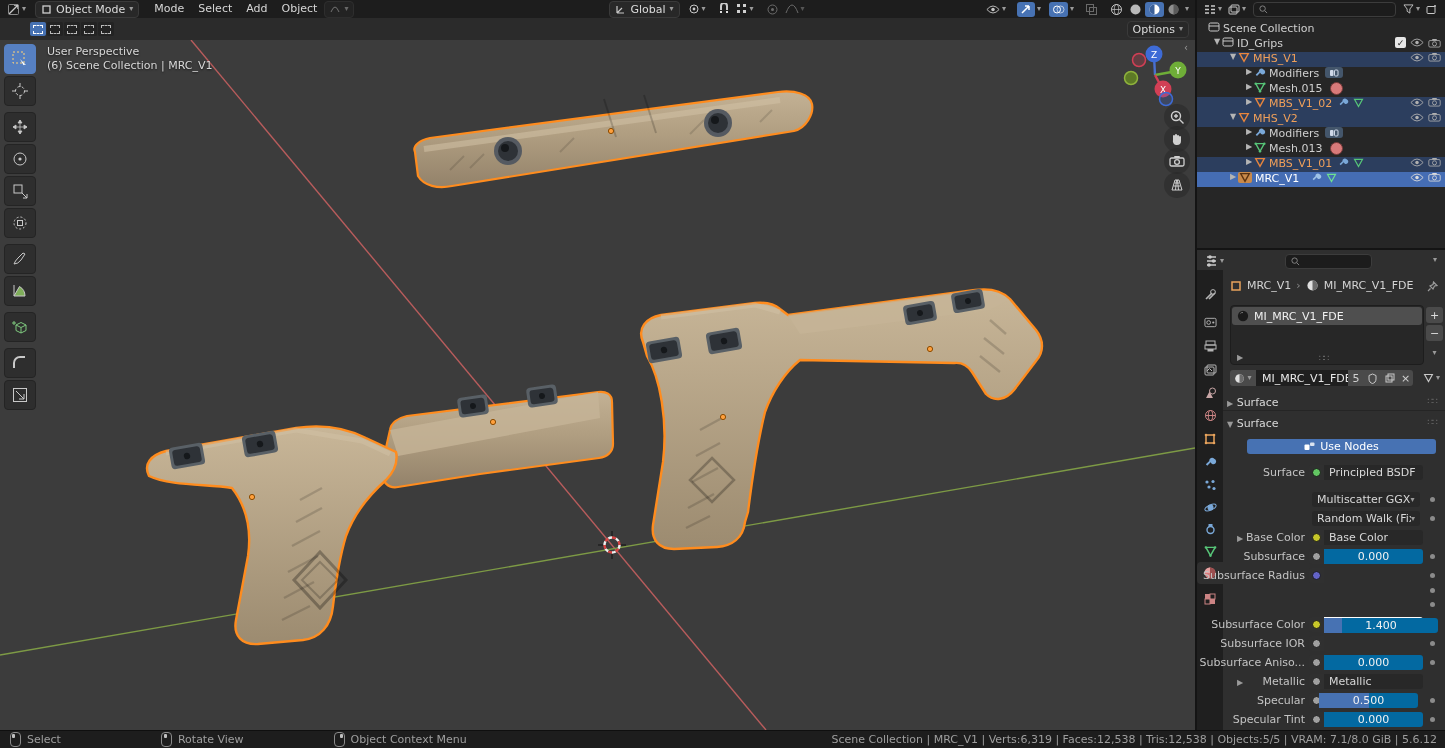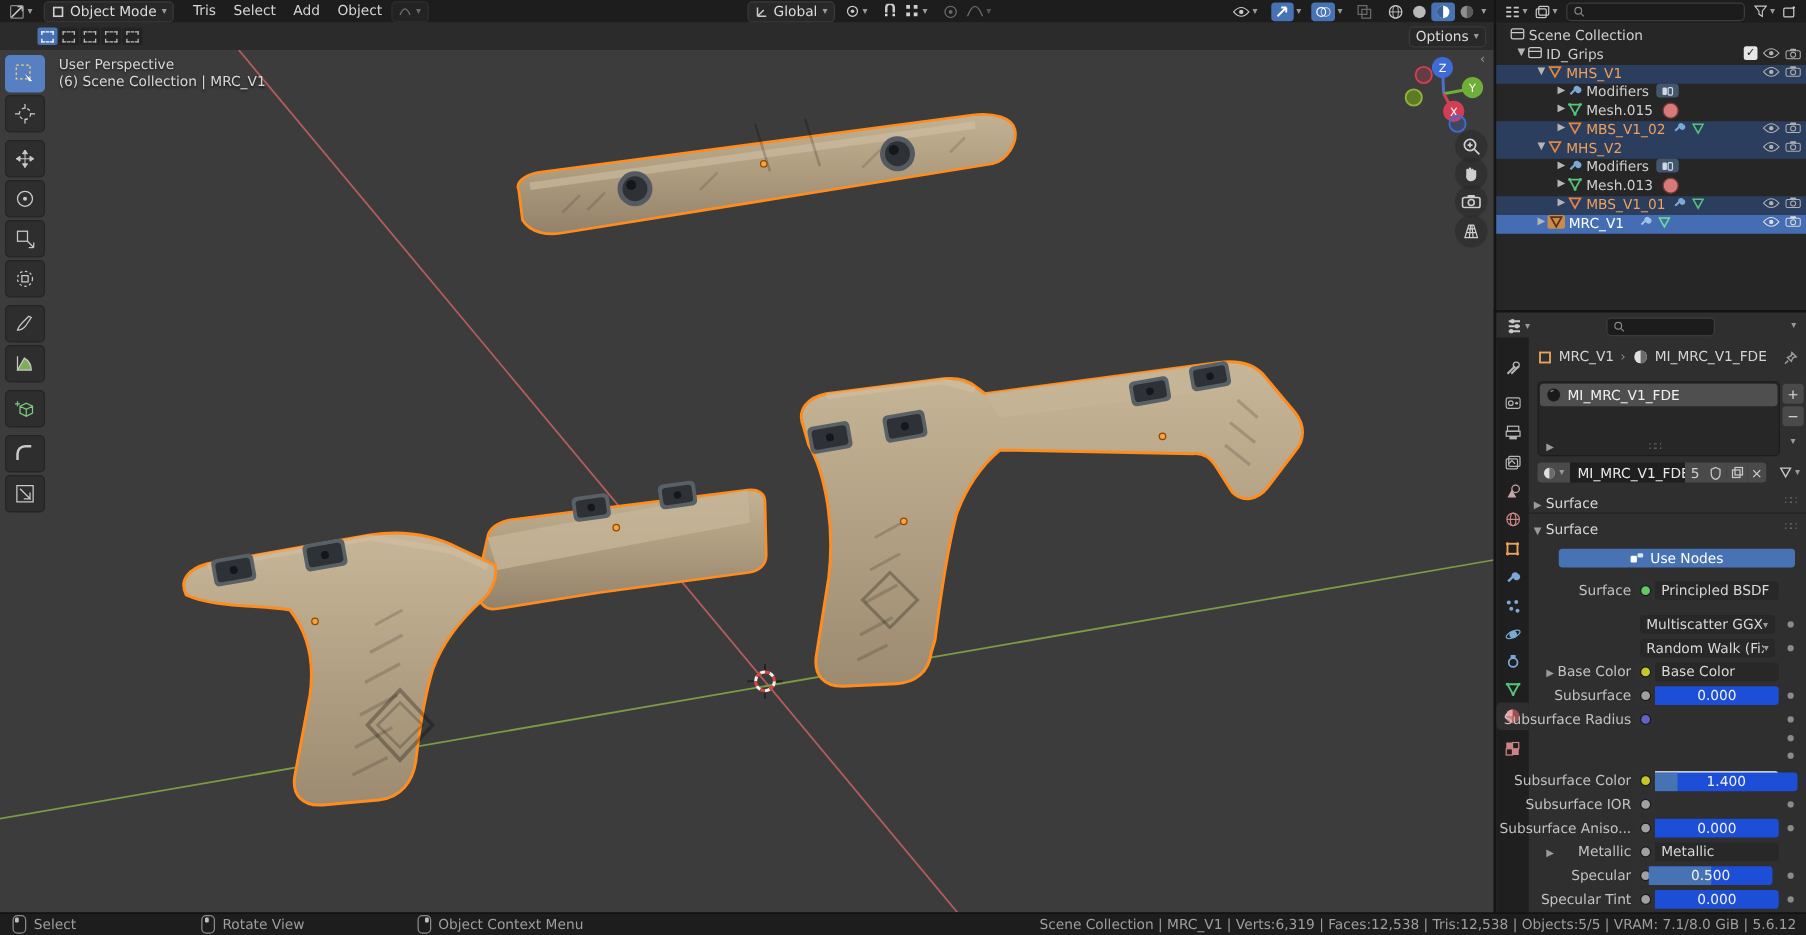--- a/index.html
+++ b/index.html
@@ -40,21 +40,21 @@
   .chip{display:inline-flex;align-items:center;justify-content:center;width:18px;height:11px;background:#44566b;border-radius:3px;margin-left:6px;}
   
   .props{position:absolute;left:1195px;top:248px;width:250px;height:482px;background:#2f2f2f;border-left:2px solid #141414;border-top:2px solid #141414;box-sizing:border-box;}
   .ptabs{position:absolute;left:0;top:20px;width:26px;height:462px;background:#1f1f1f;}
   .ptab{position:absolute;left:0;width:26px;height:22px;display:flex;align-items:center;justify-content:center;}
   .ptab.on{background:#2f2f2f;border-radius:4px 0 0 4px;}
   .phead{position:absolute;color:#d8d8d8;}
   .grip{color:#6b6b6b;letter-spacing:-1px;font-size:9px;}
   .plabel{position:absolute;width:106px;text-align:right;color:#c3c3c3;line-height:15px;white-space:nowrap;overflow:hidden;}
   .pfield{position:absolute;height:15px;border-radius:3px;display:flex;align-items:center;overflow:hidden;box-sizing:border-box;}
-  .pfield.val{background:#1d4ed8;color:#f2f2f2;justify-content:center;}
+  .pfield.val{background:#0369a1;color:#f2f2f2;justify-content:center;}
   .pfield.drop{background:#282828;color:#d8d8d8;padding:0 5px;}
   .pfield.node{background:#282828;color:#d8d8d8;padding:0 5px;}
   .sockchip{position:absolute;width:15px;height:15px;background:#303030;border-radius:3px 0 0 3px;display:flex;align-items:center;justify-content:center;}
   .sock{width:7px;height:7px;border-radius:50%;border:1px solid #1a1a1a;}
   .pdot{position:absolute;width:5px;height:5px;border-radius:50%;background:#8b8b8b;}
   .pexp{position:absolute;font-size:8px;color:#9a9a9a;}
   .fill{position:absolute;left:0;top:0;bottom:0;background:#4772b3;}
   .ftext{position:relative;z-index:2;width:100%;text-align:center;}
   .usenodes{position:absolute;background:#4772b3;border-radius:3px;color:#fff;display:flex;align-items:center;justify-content:center;gap:5px;}
   .lstbtn{position:absolute;width:17px;height:16px;background:#4a4a4a;border-radius:3px;display:flex;align-items:center;justify-content:center;color:#ddd;}
@@ -81,21 +81,21 @@
         </svg>
       <span class="chev">▾</span>
     </span>
     <span class="pill" style="margin-left:6px">
       <svg width="11" height="11" viewBox="0 0 11 11">
           <rect x="2" y="2" width="7" height="7" fill="none" stroke="#d0d0d0" stroke-width="1.3"></rect>
         </svg>
       <span>Object Mode</span>
       <span class="chev">▾</span>
     </span>
-    <span class="menu" style="margin-left:8px">Tris</span>
+    <span class="menu" style="margin-left:8px">Mode</span>
     <span class="menu">Select</span>
     <span class="menu">Add</span>
     <span class="menu">Object</span>
     <span class="pill" style="opacity:.6">
       <svg width="10" height="8" viewBox="0 0 10 8">
           <path d="M1 7 Q5 -3 9 7" fill="none" stroke="#aaa"></path>
         </svg>
       <span class="chev">▾</span>
     </span>
 

